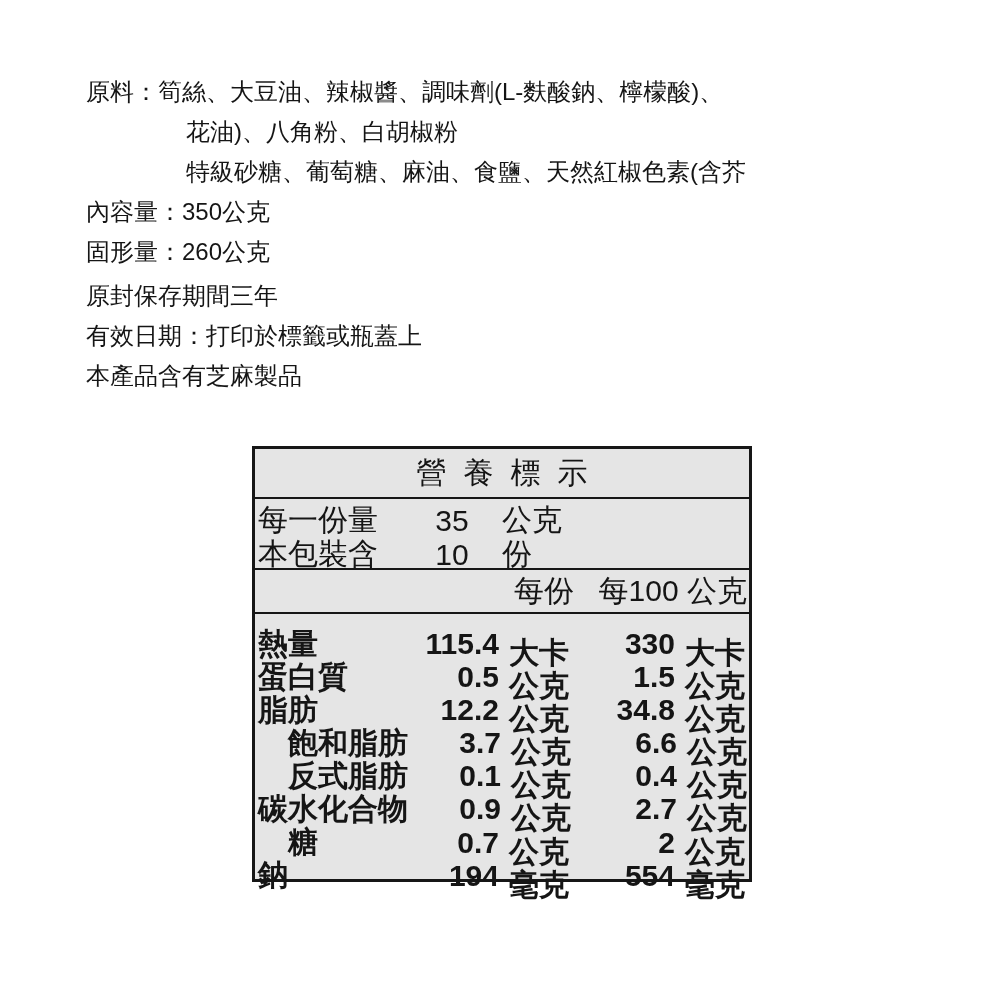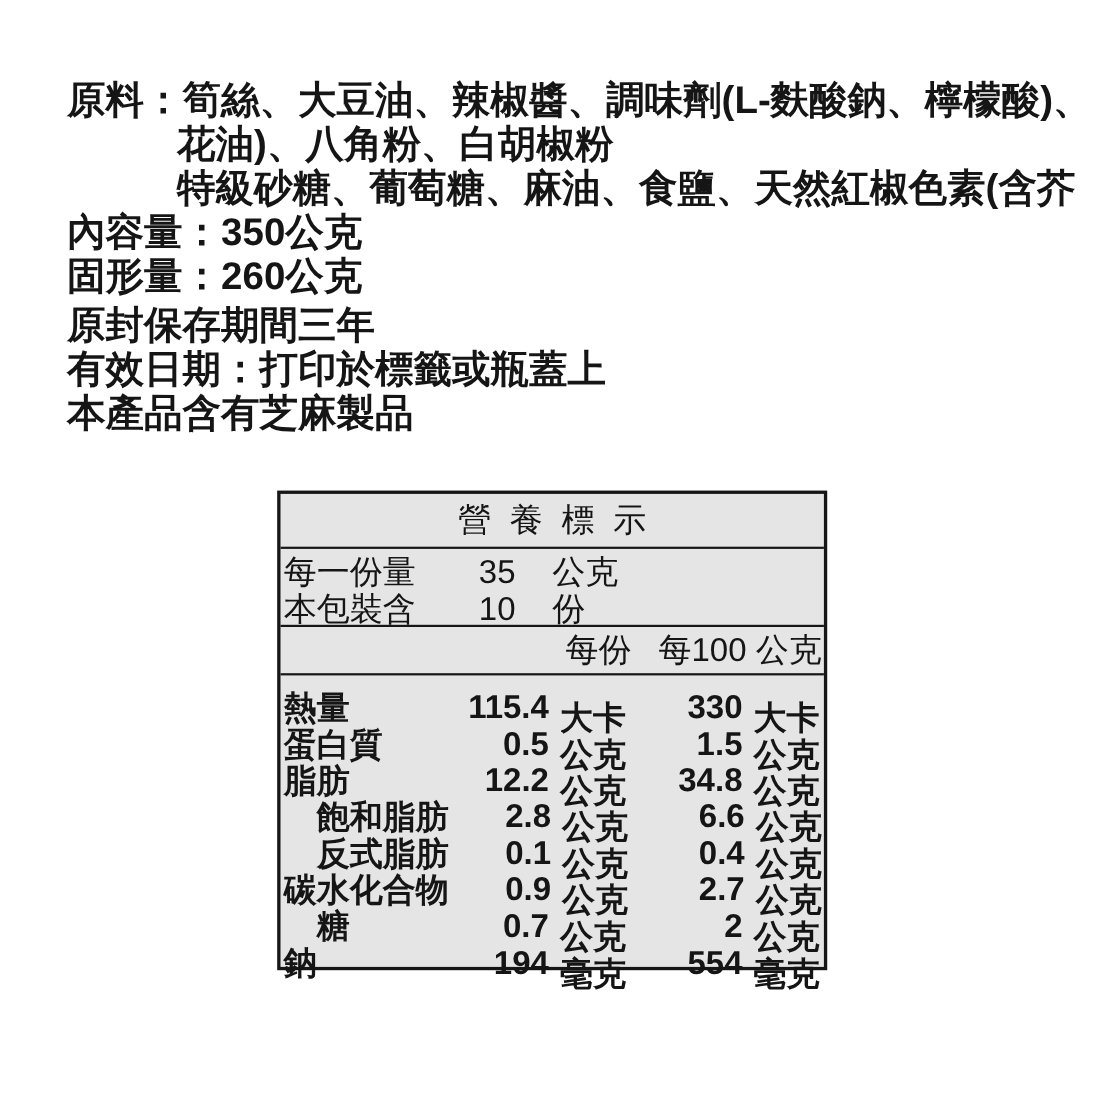--- a/index.html
+++ b/index.html
@@ -6,22 +6,22 @@
   body {
     width: 1000px; height: 1000px;
     background: #ffffff;
     font-family: "Liberation Sans", sans-serif;
     color: #151515;
   }
   .page { position: relative; width: 1000px; height: 1000px; overflow: hidden; }
 
   
   .info {
-    position: absolute; left: 61px; top: 72px;
-    font-size: 35px; font-weight: bold; line-height: 40px;
+    position: absolute; left: 86px; top: 72px;
+    font-size: 24px; font-weight: normal; line-height: 40px;
   }
   .info p { margin: 0; white-space: nowrap; }
   .ing-cont { padding-left: 100px; }
   .gap-above { margin-top: 4px !important; }
 
   
   .ntable {
     position: absolute; left: 252px; top: 446px;
     width: 500px; height: 436px;
     border: 3px solid #161616;
@@ -121,21 +121,21 @@
   </div>
         <div class="n-row">
     <span class="c-label">脂肪</span>
     <span class="c-num">12.2</span>
     <span class="c-unit">公克</span>
     <span class="c-num">34.8</span>
     <span class="c-unit">公克</span>
   </div>
         <div class="n-row indent">
     <span class="c-label">飽和脂肪</span>
-    <span class="c-num">2.8</span>
+    <span class="c-num">3.7</span>
     <span class="c-unit">公克</span>
     <span class="c-num">6.6</span>
     <span class="c-unit">公克</span>
   </div>
         <div class="n-row indent">
     <span class="c-label">反式脂肪</span>
     <span class="c-num">0.1</span>
     <span class="c-unit">公克</span>
     <span class="c-num">0.4</span>
     <span class="c-unit">公克</span>

